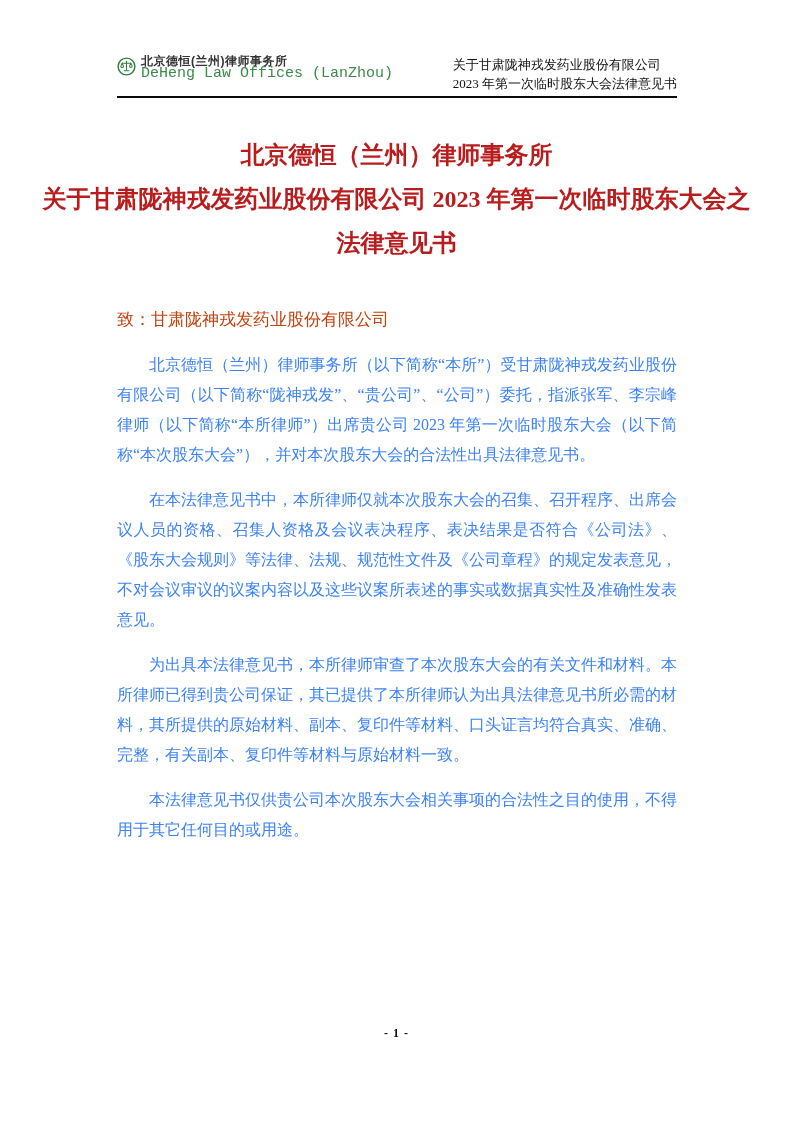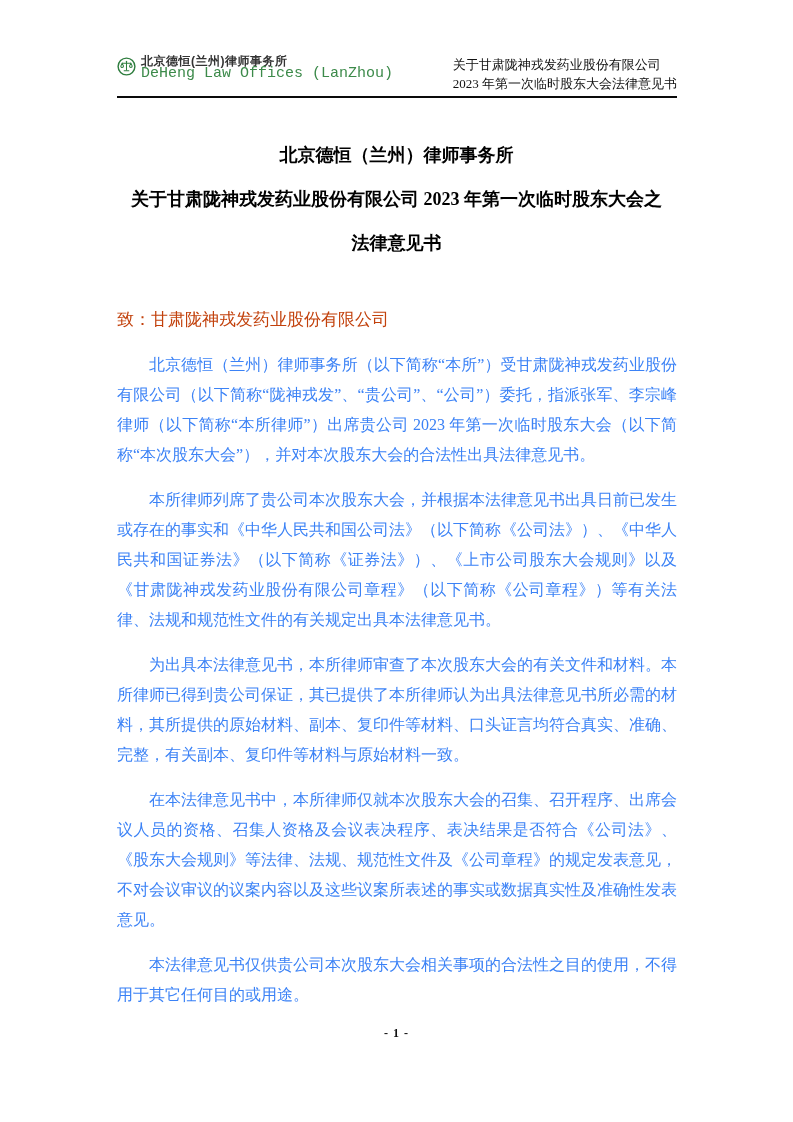--- a/index.html
+++ b/index.html
@@ -47,25 +47,25 @@
     white-space: nowrap;
   }
   
   .title-block {
     position: absolute;
     left: 0; right: 0;
     top: 133px;
     text-align: center;
   }
   .title-line {
-    font-size: 18px;
+    font-size: 24px;
     font-weight: bold;
     line-height: 44px;
     white-space: nowrap;
-    color: #000000;
+    color: #b91c1c;
   }
   
   .body-block {
     position: absolute;
     left: 117px;
     width: 560px;
     top: 305px;
   }
   .salutation {
     font-size: 17px;
@@ -125,21 +125,20 @@
 
   <div class="title-block">
     <div class="title-line">北京德恒（兰州）律师事务所</div>
     <div class="title-line">关于甘肃陇神戎发药业股份有限公司 2023 年第一次临时股东大会之</div>
     <div class="title-line">法律意见书</div>
   </div>
 
   <div class="body-block">
     <div class="salutation">致：甘肃陇神戎发药业股份有限公司</div>
     <p class="para">北京德恒（兰州）律师事务所（以下简称“本所”）受甘肃陇神戎发药业股份有限公司（以下简称“陇神戎发”、“贵公司”、“公司”）委托，指派张军、李宗峰律师（以下简称“本所律师”）出席贵公司 2023 年第一次临时股东大会（以下简称“本次股东大会”），并对本次股东大会的合法性出具法律意见书。</p>
-    <p class="para">本所律师列席了贵公司本次股东大会，并根据本法律意见书出具日前已发生或存在的事实和《中华人民共和国公司法》（以下简称《公司法》）、《中华人民共和国证券法》（以下简称《证券法》）、《上市公司股东大会规则》以及《甘肃陇神戎发药业股份有限公司章程》（以下简称《公司章程》）等有关法律、法规和规范性文件的有关规定出具本法律意见书。</p>
+    <p class="para">在本法律意见书中，本所律师仅就本次股东大会的召集、召开程序、出席会议人员的资格、召集人资格及会议表决程序、表决结果是否符合《公司法》、《股东大会规则》等法律、法规、规范性文件及《公司章程》的规定发表意见，不对会议审议的议案内容以及这些议案所表述的事实或数据真实性及准确性发表意见。</p>
     <p class="para">为出具本法律意见书，本所律师审查了本次股东大会的有关文件和材料。本所律师已得到贵公司保证，其已提供了本所律师认为出具法律意见书所必需的材料，其所提供的原始材料、副本、复印件等材料、口头证言均符合真实、准确、完整，有关副本、复印件等材料与原始材料一致。</p>
-    <p class="para">在本法律意见书中，本所律师仅就本次股东大会的召集、召开程序、出席会议人员的资格、召集人资格及会议表决程序、表决结果是否符合《公司法》、《股东大会规则》等法律、法规、规范性文件及《公司章程》的规定发表意见，不对会议审议的议案内容以及这些议案所表述的事实或数据真实性及准确性发表意见。</p>
     <p class="para">本法律意见书仅供贵公司本次股东大会相关事项的合法性之目的使用，不得用于其它任何目的或用途。</p>
   </div>
 
   <div class="footer">- 1 -</div>
 
 </div>
 
 </body></html>

